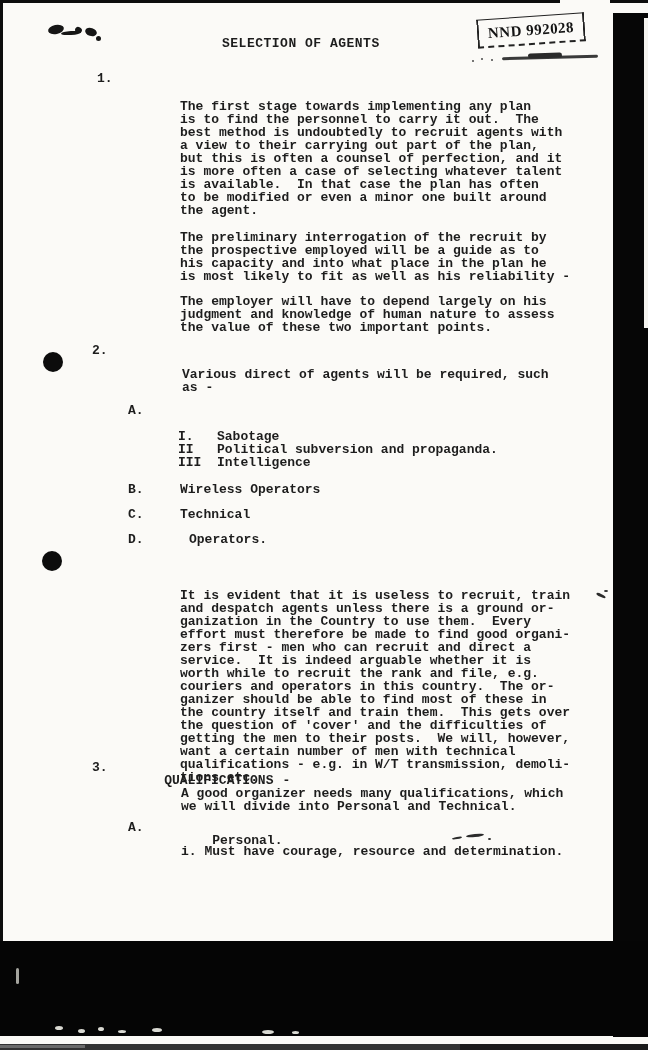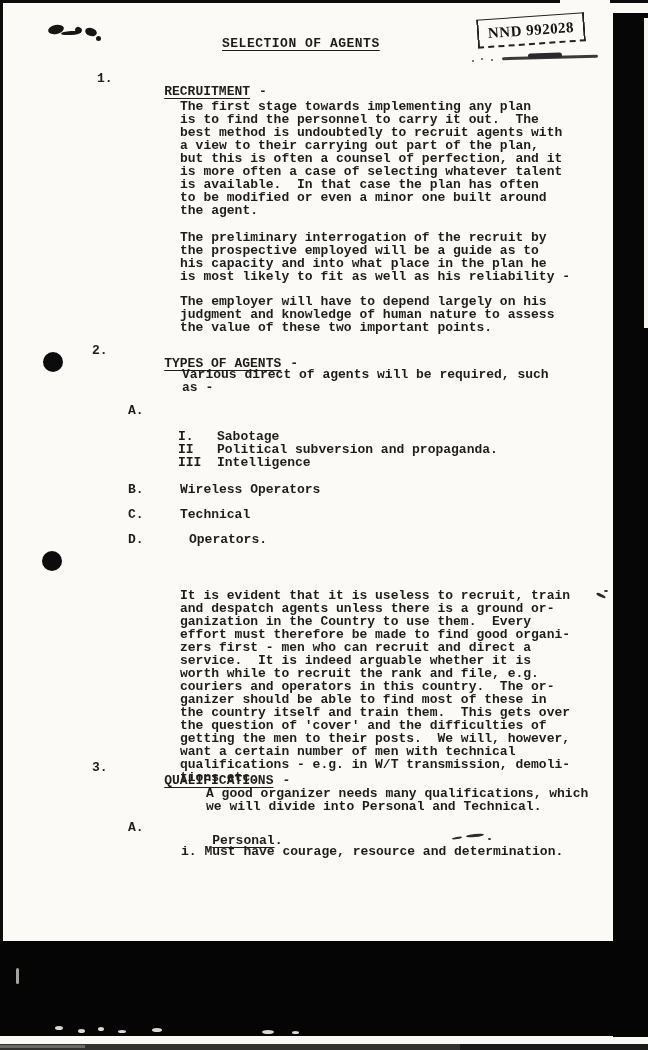--- a/index.html
+++ b/index.html
@@ -1,20 +1,20 @@
 <!DOCTYPE html>
 <html><head>
 <meta charset="utf-8">
 <style>
   html,body{margin:0;padding:0;background:#888;}
   .scan{position:relative;width:648px;height:1050px;background:#fbfaf7;overflow:hidden;}
   
   .t{position:absolute;font:700 13px/13px "Liberation Mono","DejaVu Sans Mono",monospace;
      color:#1d1d1d;white-space:pre;}
-  .u{text-decoration:underline;text-underline-offset:3px;text-decoration-thickness:1px;text-align:right;}
+  .u{text-underline-offset:3px;text-decoration-thickness:1px;text-align:right;}
   .dash{margin-left:9px;}
   .title{letter-spacing:0.5px;}
   
   .stamp{position:absolute;left:477px;top:16px;width:104px;height:26px;
      border:2px solid #222;border-top-width:1px;border-bottom-style:dashed;
      transform:rotate(-4deg);display:flex;align-items:center;justify-content:center;
      font:700 15px "Liberation Serif","DejaVu Serif",serif;color:#141414;letter-spacing:0.5px;}
   .stamp-line{position:absolute;left:502px;top:56px;width:96px;height:3px;background:#3a3a3a;
      border-radius:2px;transform:rotate(-1.5deg);}
   .stamp-line-bold{position:absolute;left:528px;top:53px;width:34px;height:5px;background:#2a2a2a;
@@ -64,44 +64,38 @@
   </div>
   <div class="stamp-line"></div>
   <div class="stamp-line-bold"></div>
   <div class="dot" style="left:472px;top:60px;width:2px;height:2px;"></div>
   <div class="dot" style="left:481px;top:58px;width:2px;height:2px;"></div>
   <div class="dot" style="left:491px;top:59px;width:2px;height:2px;"></div>
 
   <div class="t title u" style="left:222px;top:37px;">SELECTION OF AGENTS</div>
 
   <div class="t" style="left:97px;top:72px;">1.</div>
-  <div class="t" style="left:133px;top:72px;">
-    <span class="u">RECRUITMENT</span><span class="dash">-</span>
-  </div>
   <div class="t" style="left:180px;top:100px;">The first stage towards implementing any plan
 is to find the personnel to carry it out.  The
 best method is undoubtedly to recruit agents with
 a view to their carrying out part of the plan,
 but this is often a counsel of perfection, and it
 is more often a case of selecting whatever talent
 is available.  In that case the plan has often
 to be modified or even a minor one built around
 the agent.</div>
   <div class="t" style="left:180px;top:295px;">The employer will have to depend largely on his
 judgment and knowledge of human nature to assess
 the value of these two important points.</div>
   <div class="t" style="left:180px;top:231px;">The preliminary interrogation of the recruit by
 the prospective employed will be a guide as to
 his capacity and into what place in the plan he
 is most likely to fit as well as his reliability -</div>
 
   <div class="t" style="left:92px;top:344px;">2.</div>
-  <div class="t" style="left:133px;top:344px;">
-    <span class="u">TYPES OF AGENTS</span><span class="dash">-</span>
-  </div>
   <div class="t" style="left:182px;top:368px;">Various direct of agents will be required, such
 as -</div>
 
   <div class="t" style="left:128px;top:404px;">A.</div>
   <div class="t" style="left:178px;top:430px;">I.   Sabotage
 II   Political subversion and propaganda.
 III  Intelligence</div>
 
   <div class="t" style="left:128px;top:483px;">B.</div>
   <div class="t" style="left:180px;top:483px;">Wireless Operators</div>
@@ -125,21 +119,21 @@
 want a certain number of men with technical
 qualifications - e.g. in W/T transmission, demoli-
 tions etc.</div>
   <div class="blob" style="left:596px;top:594px;width:10px;height:3px;transform:rotate(25deg);background:#2b2b2b;"></div>
   <div class="blob" style="left:604px;top:590px;width:4px;height:2px;background:#2b2b2b;"></div>
 
   <div class="t" style="left:92px;top:761px;">3.</div>
   <div class="t" style="left:133px;top:761px;">
     <span class="u">QUALIFICATIONS</span><span class="dash">-</span>
   </div>
-  <div class="t" style="left:181px;top:787px;margin-left:25px;">A good organizer needs many qualifications, which
+  <div class="t" style="left:181px;top:787px;">A good organizer needs many qualifications, which
 we will divide into Personal and Technical.</div>
 
   <div class="t" style="left:128px;top:821px;">A.</div>
   <div class="t" style="left:181px;top:821px;">
     <span class="u">Personal</span><span>.</span>
   </div>
 
   <div class="blob" style="left:452px;top:837px;width:10px;height:2px;transform:rotate(-10deg);background:#2b2b2b;"></div>
   <div class="blob" style="left:466px;top:834px;width:18px;height:3px;transform:rotate(-6deg);background:#2b2b2b;"></div>
   <div class="blob" style="left:488px;top:838px;width:3px;height:2px;background:#2b2b2b;"></div>

